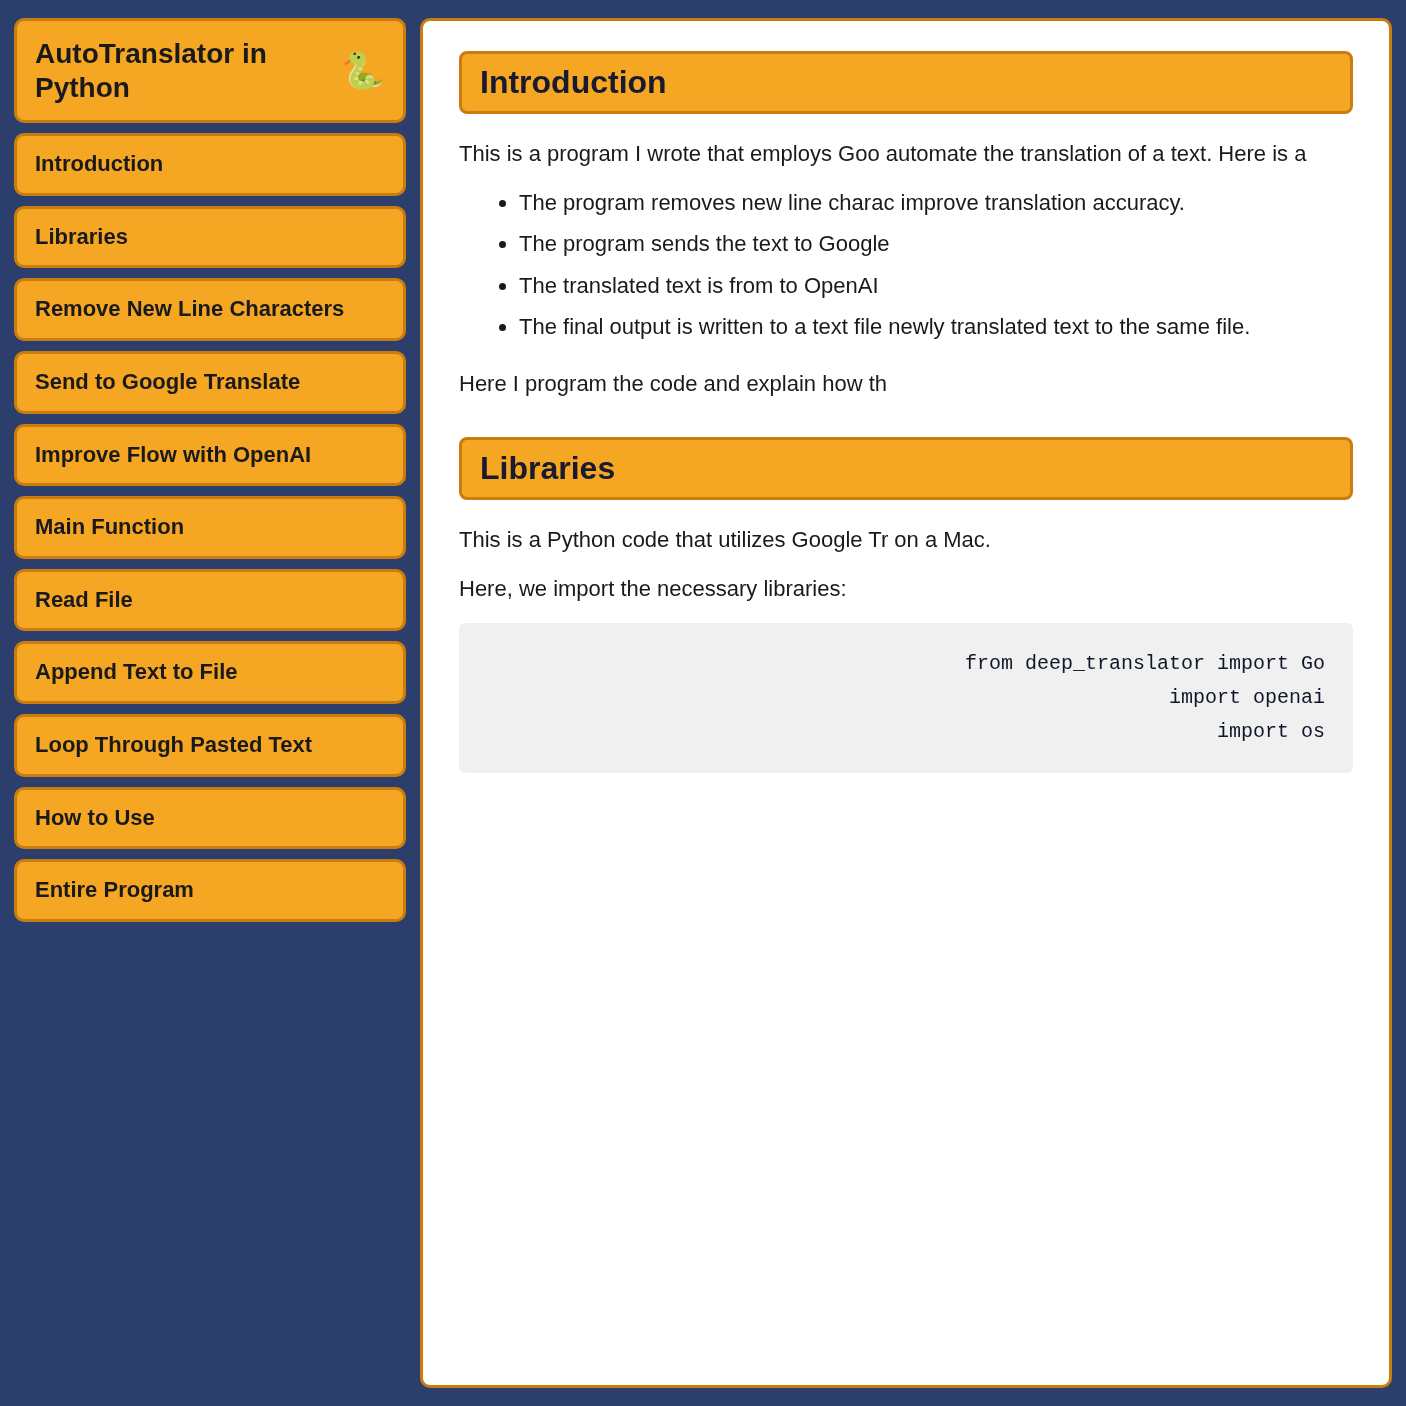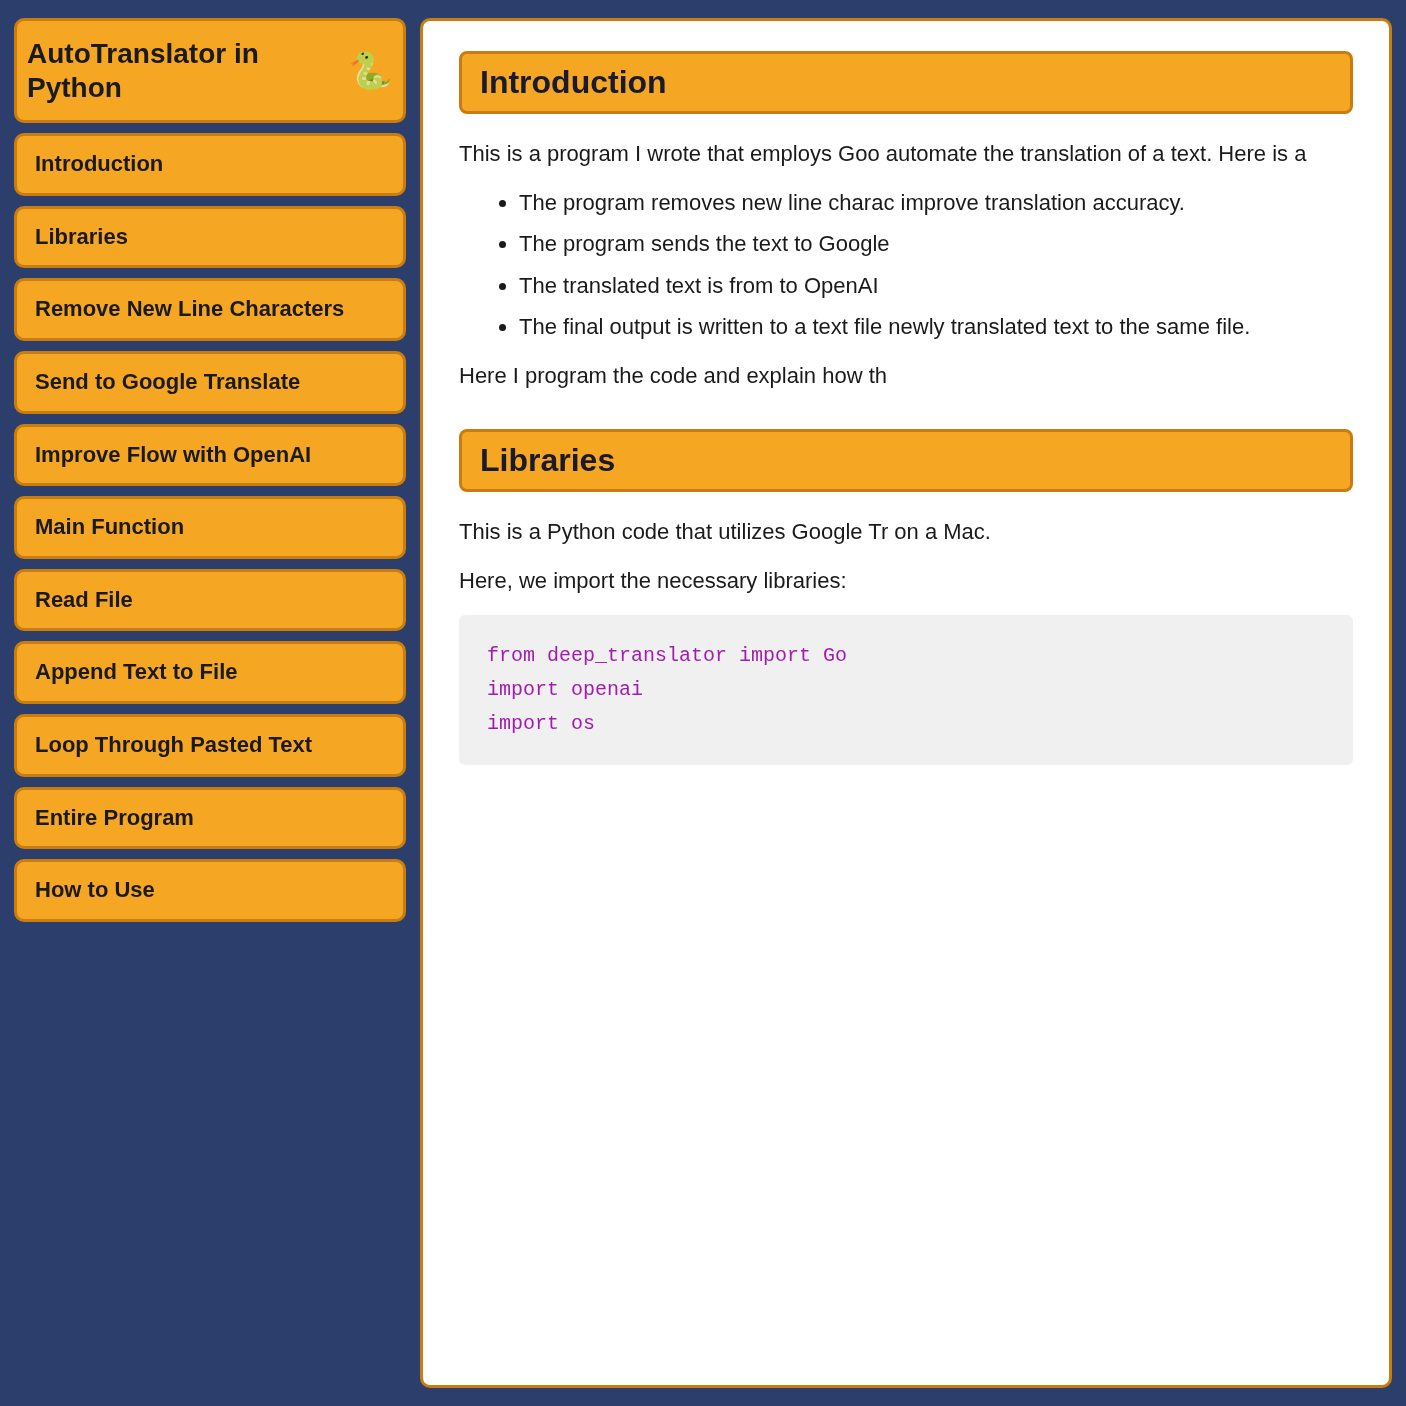--- a/index.html
+++ b/index.html
@@ -21,21 +21,21 @@
       overflow-y: auto;
       display: flex;
       flex-direction: column;
       gap: 10px;
     }
 
     .sidebar-header {
       background-color: #f5a623;
       border: 3px solid #c97d10;
       border-radius: 10px;
-      padding: 16px 10px;
+      padding: 16px 18px;
       display: flex;
       align-items: center;
       justify-content: space-between;
     }
 
     .sidebar-header-title {
       font-size: 28px;
       font-weight: 900;
       color: #1a1a1a;
       line-height: 1.2;
@@ -90,61 +90,62 @@
       line-height: 1.6;
       margin-bottom: 36px;
     }
 
     .section-body p {
       margin-bottom: 14px;
     }
 
     .bullet-list {
       margin-left: 60px;
-      margin-bottom: 14px;
+      margin-bottom: 22px;
     }
 
     .bullet-list li {
       list-style: disc;
       margin-bottom: 6px;
       font-size: 22px;
     }
 
     .code-block {
       background-color: #f0f0f0;
       border-radius: 6px;
       padding: 24px 28px;
       font-family: 'Courier New', monospace;
       font-size: 20px;
-      color: #a21caf;
+      color: #0f172a;
       line-height: 1.7;
       margin-top: 16px;
       white-space: pre;
+      text-align: right;
     }
   </style>
 </head>
 <body>
 
 <div id="sidebar">
   <div class="sidebar-header">
     <span class="sidebar-header-title">AutoTranslator in Python</span>
     <span class="python-icon">🐍</span>
   </div>
 
   <div class="sidebar-item">Introduction</div>
   <div class="sidebar-item">Libraries</div>
   <div class="sidebar-item">Remove New Line Characters</div>
   <div class="sidebar-item">Send to Google Translate</div>
   <div class="sidebar-item">Improve Flow with OpenAI</div>
   <div class="sidebar-item">Main Function</div>
   <div class="sidebar-item">Read File</div>
   <div class="sidebar-item">Append Text to File</div>
   <div class="sidebar-item">Loop Through Pasted Text</div>
+  <div class="sidebar-item">How to Use</div>
   <div class="sidebar-item">Entire Program</div>
-  <div class="sidebar-item">How to Use</div>
 </div>
 
 <div id="main">
 
   <div>
     <div class="section-header">
       <span class="section-header-title">Introduction</span>
     </div>
     <div class="section-body">
       <p>This is a program I wrote that employs Goo automate the translation of a text. Here is a</p>

